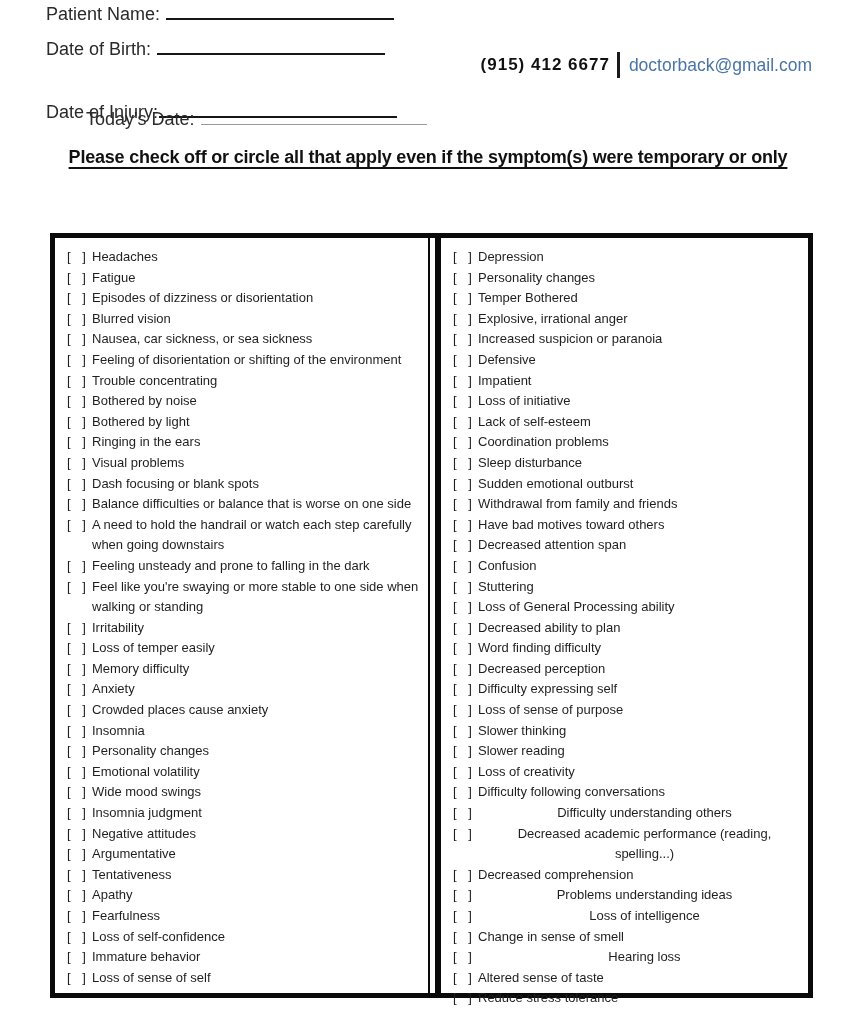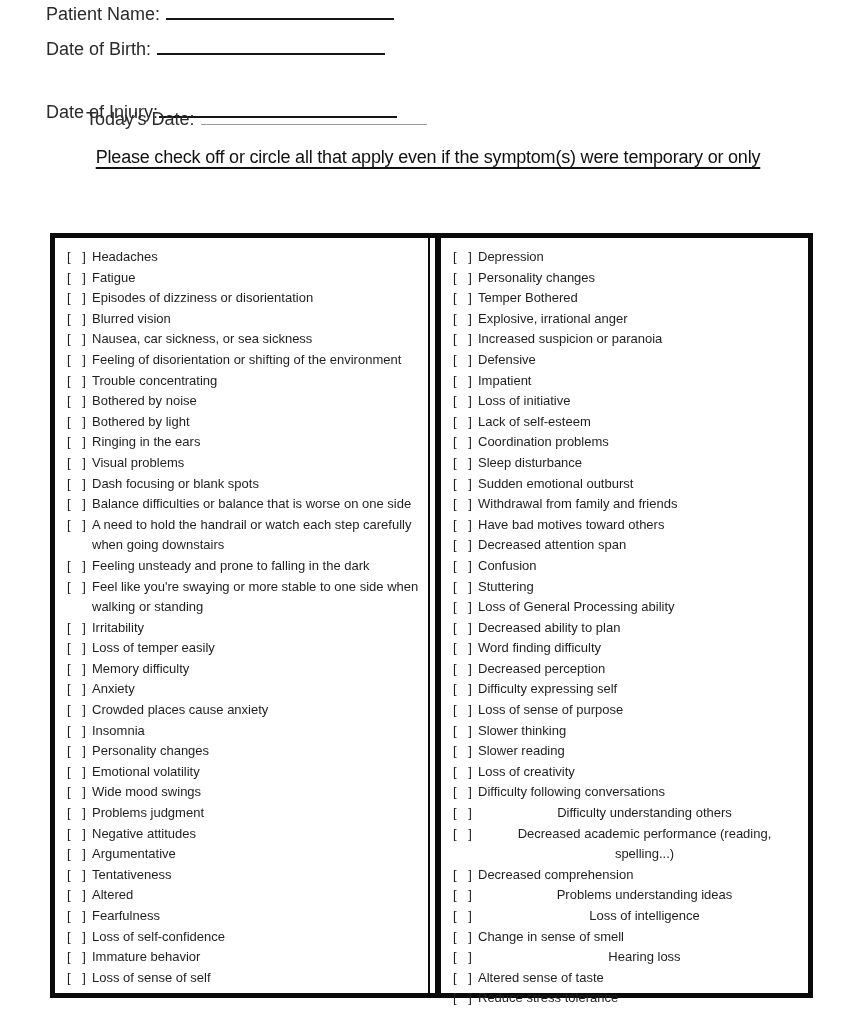--- a/index.html
+++ b/index.html
@@ -40,20 +40,21 @@
     position:absolute; top:144px; left:0; right:0;
     text-align:center; font-size:18px; color:#111;
     letter-spacing:-0.2px;
   }
   .instruction .iline {
     display:inline-block;
     text-decoration:underline;
     text-decoration-thickness:1.5px;
     text-underline-offset:4px;
     line-height:27px;
+    font-weight:bold;
   }
 
   
   .box {
     position:absolute; left:50px; top:233px;
     width:763px; height:765px;
     border:5px solid #0a0a0a;
     display:flex;
     background:#fff;
   }
@@ -88,20 +89,25 @@
       <span class="flabel">Date of Birth:</span><span class="fline"></span>
     </div>
     <div class="field f2">
       <span class="flabel">Date of Injury:</span><span class="fline"></span>
     </div>
     <div class="field f3">
       <span class="flabel">Today's Date:</span><span class="fline"></span>
     </div>
   </div>
 
+  <div class="contact">
+    <span class="phone">(915) 412 6677</span>
+    <span class="sep-bar"></span>
+    <span class="email">doctorback@gmail.com</span>
+  </div>
 
   <div class="instruction">
     <span class="iline">Please check off or circle all that apply even if the symptom(s) were temporary or only</span><br>
   </div>
 
   <div class="box">
     <div class="col col-left" id="col-left">
         <div class="item">
           <span class="cb">[ ]</span>
           <span class="lb">Headaches</span>
@@ -197,37 +203,37 @@
         <div class="item">
           <span class="cb">[ ]</span>
           <span class="lb">Emotional volatility</span>
         </div>
         <div class="item">
           <span class="cb">[ ]</span>
           <span class="lb">Wide mood swings</span>
         </div>
         <div class="item">
           <span class="cb">[ ]</span>
-          <span class="lb">Problems judgment</span>
+          <span class="lb">Insomnia judgment</span>
         </div>
         <div class="item">
           <span class="cb">[ ]</span>
           <span class="lb">Negative attitudes</span>
         </div>
         <div class="item">
           <span class="cb">[ ]</span>
           <span class="lb">Argumentative</span>
         </div>
         <div class="item">
           <span class="cb">[ ]</span>
           <span class="lb">Tentativeness</span>
         </div>
         <div class="item">
           <span class="cb">[ ]</span>
-          <span class="lb">Altered</span>
+          <span class="lb">Apathy</span>
         </div>
         <div class="item">
           <span class="cb">[ ]</span>
           <span class="lb">Fearfulness</span>
         </div>
         <div class="item">
           <span class="cb">[ ]</span>
           <span class="lb">Loss of self-confidence</span>
         </div>
         <div class="item">

